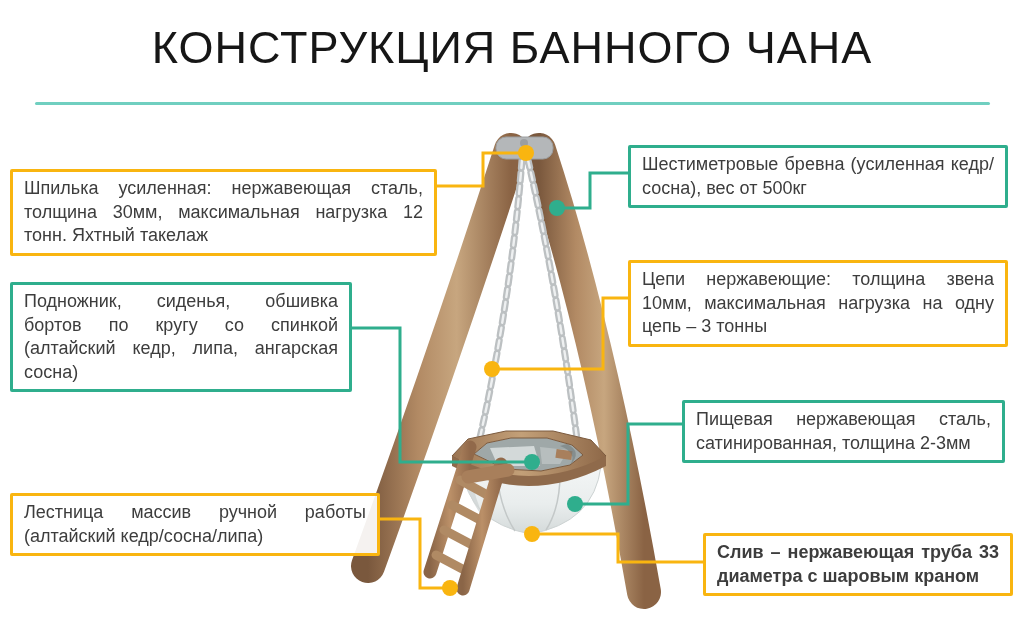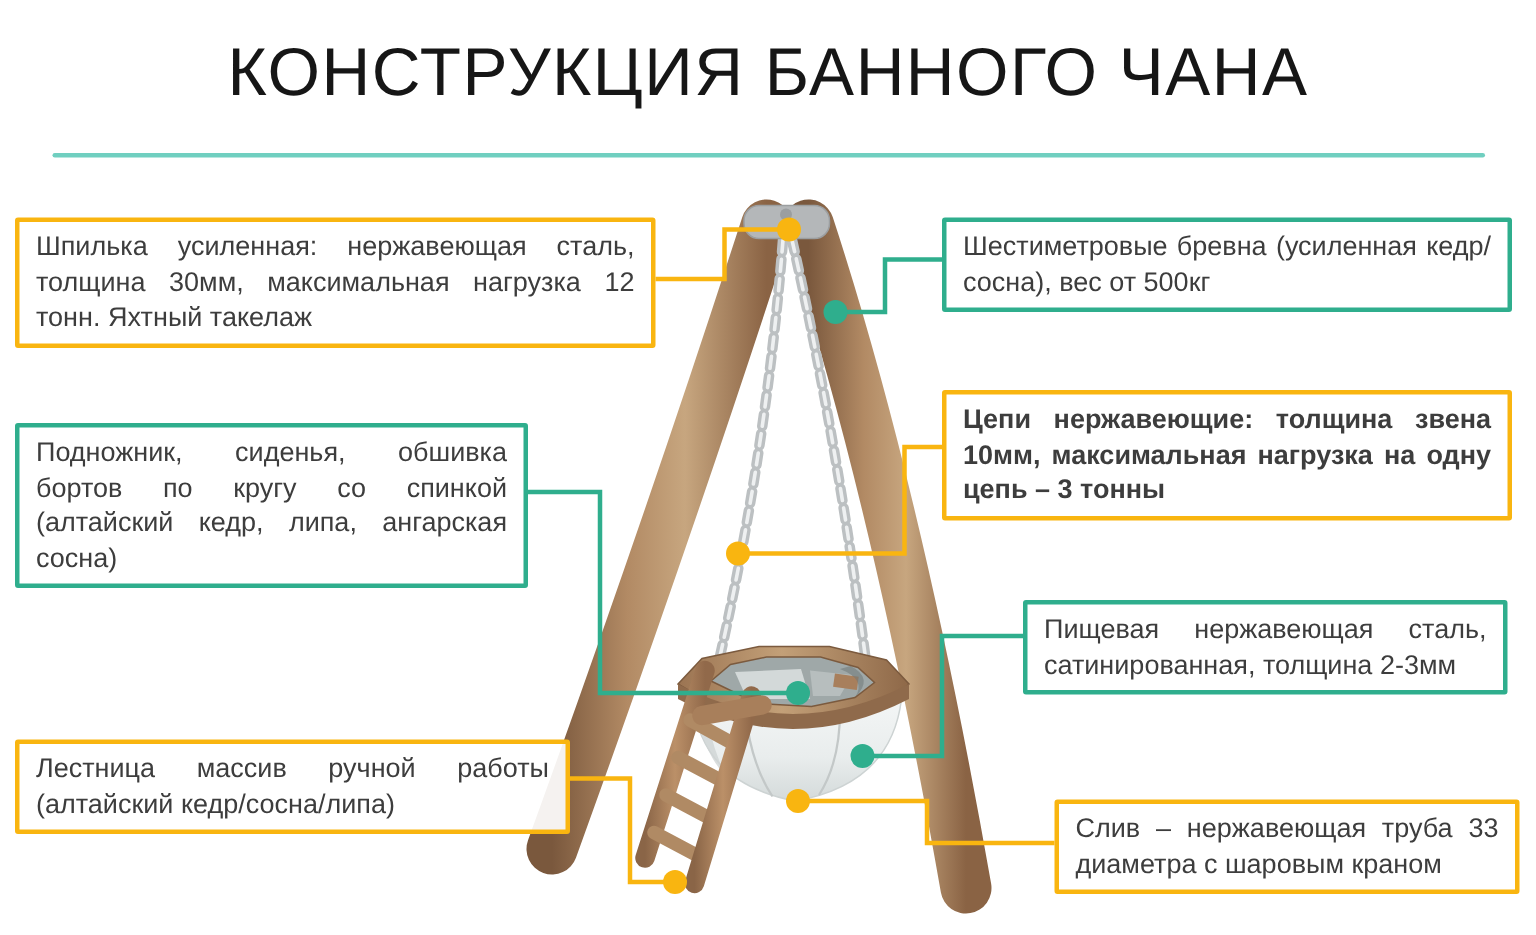--- a/index.html
+++ b/index.html
@@ -116,39 +116,39 @@
       <path d="M 463 589 L 501 464" stroke="url(#woodRail)" stroke-width="13" stroke-linecap="round" fill="none"></path>
       <path d="M 468 477 L 508 470" stroke="#a87f5b" stroke-width="13" stroke-linecap="round" fill="none"></path>
     </g>
 
     <g>
       <rect x="496" y="137" width="57" height="22" rx="10" fill="#b4b7b9" stroke="#9b9ea0" stroke-width="1"></rect>
       <circle cx="524" cy="143" r="4" fill="#9b9ea0"></circle>
     </g>
   </svg>
 
-  <div class="callout c1" style="border-color: rgb(249, 181, 16);">
+  <div class="callout c1" style="border-color: rgb(249, 181, 16); margin-top: 24px;">
     <span>Шпилька усиленная: нержавеющая сталь, толщина 30мм, максимальная нагрузка 12 тонн. Яхтный такелаж</span>
   </div>
   <div class="callout c3" style="border-color: rgb(249, 181, 16);">
     <span>Лестница массив ручной работы (алтайский кедр/сосна/липа)</span>
   </div>
   <div class="callout c2" style="border-color: rgb(47, 174, 141);">
     <span>Подножник, сиденья, обшивка бортов по кругу со спинкой (алтайский кедр, липа, ангарская сосна)</span>
   </div>
   <div class="callout c4" style="border-color: rgb(47, 174, 141);">
     <span>Шестиметровые бревна (усиленная кедр/сосна), вес от 500кг</span>
   </div>
-  <div class="callout c5" style="border-color: rgb(249, 181, 16); font-weight: bold;">
+  <div class="callout c5" style="border-color: rgb(249, 181, 16);">
     <span>Цепи нержавеющие: толщина звена 10мм, максимальная нагрузка на одну цепь – 3 тонны</span>
   </div>
   <div class="callout c6" style="border-color: rgb(47, 174, 141);">
     <span>Пищевая нержавеющая сталь, сатинированная, толщина 2-3мм</span>
   </div>
-  <div class="callout c7" style="border-color: rgb(249, 181, 16);">
+  <div class="callout c7" style="border-color: rgb(249, 181, 16); font-weight: bold;">
     <span>Слив – нержавеющая труба 33 диаметра с шаровым краном</span>
   </div>
 
   <svg class="overlay" width="1024" height="623" viewBox="0 0 1024 623">
     <g fill="none" stroke-width="3">
       <polyline stroke="#F9B510" points="437,186 483,186 483,153 524,153"></polyline>
       <polyline stroke="#2FAE8D" points="628,173 590,173 590,208 559,208"></polyline>
       <polyline stroke="#F9B510" points="628,298 603,298 603,369 494,369"></polyline>
       <polyline stroke="#2FAE8D" points="352,328 400,328 400,462 530,462"></polyline>
       <polyline stroke="#2FAE8D" points="682,424 628,424 628,504 577,504"></polyline>

